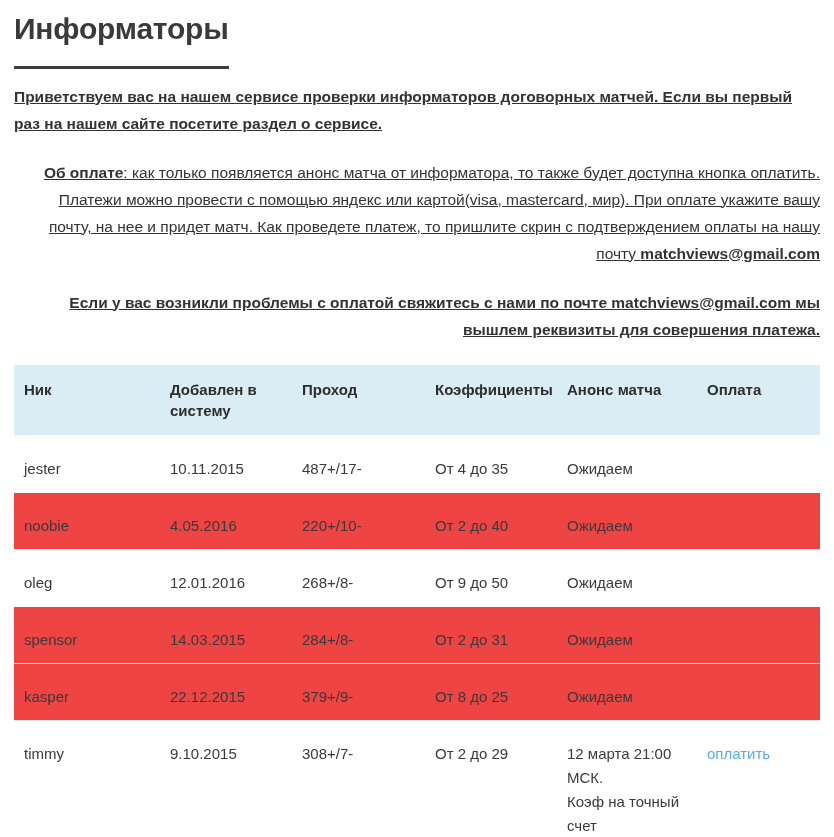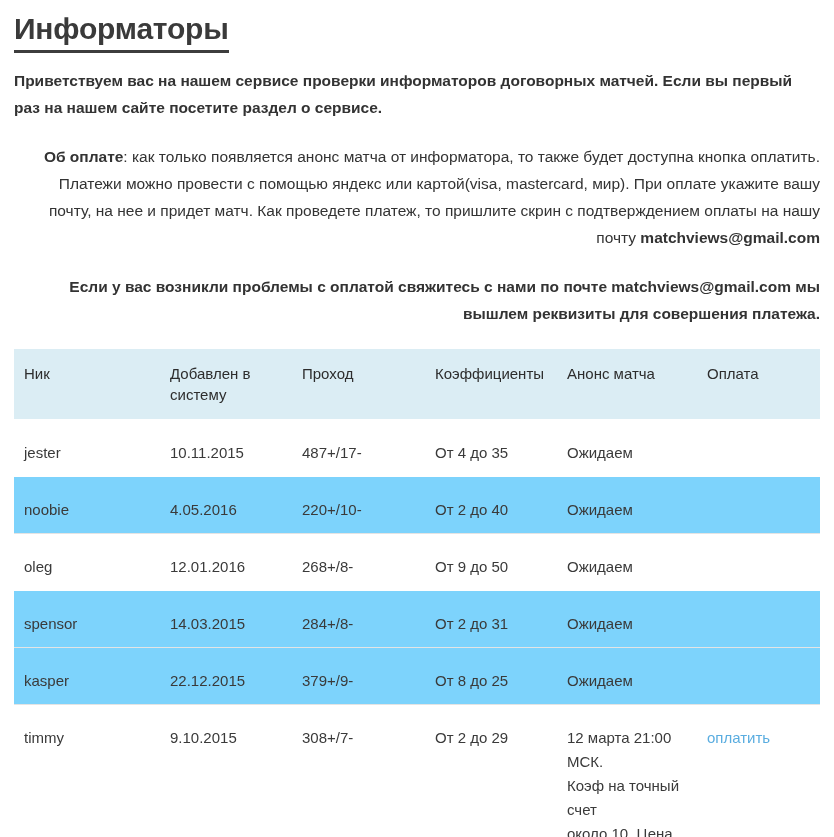--- a/index.html
+++ b/index.html
@@ -23,69 +23,70 @@
 
   
   .page-title {
     font-size: 30px;
     font-weight: bold;
     color: #3a3a3a;
     margin: 0;
     line-height: 1.15;
     letter-spacing: -0.2px;
     display: inline-block;
-    padding-bottom: 3px;
+    padding-bottom: 19px;
     border-bottom: 3px solid #3d3d3d;
   }
   .title-wrap { display: block; margin-bottom: 14px; }
 
   
   p.para {
     margin: 0 0 14px 0;
     font-size: 15.5px;
     line-height: 27px;
     color: #333333;
+    text-decoration: underline;
   }
   p.para.bold { font-weight: bold; }
   p.para.spaced-top { margin-top: 22px; text-align: right; }
   .b { font-weight: bold; }
 
   
   .table-wrap {
     margin-top: 22px;
     width: 806px;
   }
   table.info-table {
     width: 806px;
     border-collapse: collapse;
     table-layout: fixed;
     font-size: 15px;
   }
   table.info-table thead th {
     background: #dbedf4;
     color: #2d2d2d;
-    font-weight: normal;
+    font-weight: bold;
     text-align: left;
     font-size: 15px;
     line-height: 21px;
     padding: 14px 10px 14px 10px;
     vertical-align: top;
     border: none;
   }
   table.info-table tbody td {
     padding: 21px 10px 11px 10px;
     vertical-align: top;
     line-height: 24px;
     color: #3a3a3a;
     border-top: 1px solid #e2e2e2;
     border-bottom: 1px solid #e2e2e2;
     background: transparent;
   }
   table.info-table tbody tr.odd { background: #ffffff; }
-  table.info-table tbody tr.even { background: #7dd3fc; }
+  table.info-table tbody tr.even { background: #ef4444; }
   table.info-table tbody tr.odd td { border-color: #ffffff; }
   table.info-table tbody tr.even td { border-top-color: #e4e4e4; border-bottom-color: #e4e4e4; }
 
   col.c-nick    { width: 146px; }
   col.c-added   { width: 132px; }
   col.c-pass    { width: 133px; }
   col.c-coef    { width: 132px; }
   col.c-announce{ width: 140px; }
   col.c-pay     { width: 123px; }
 

